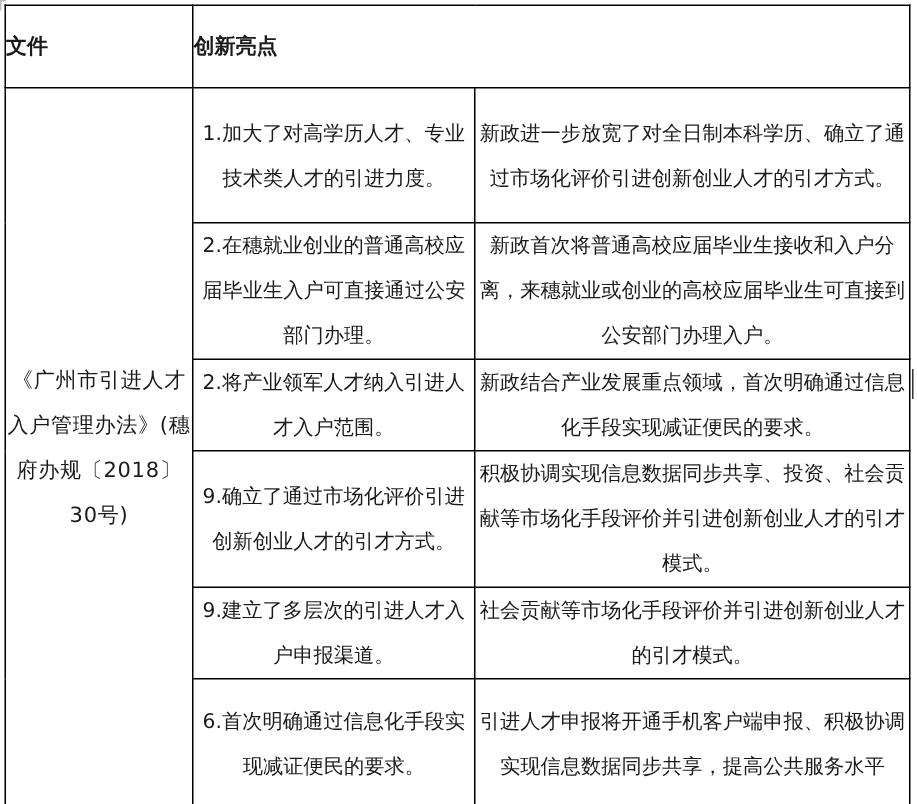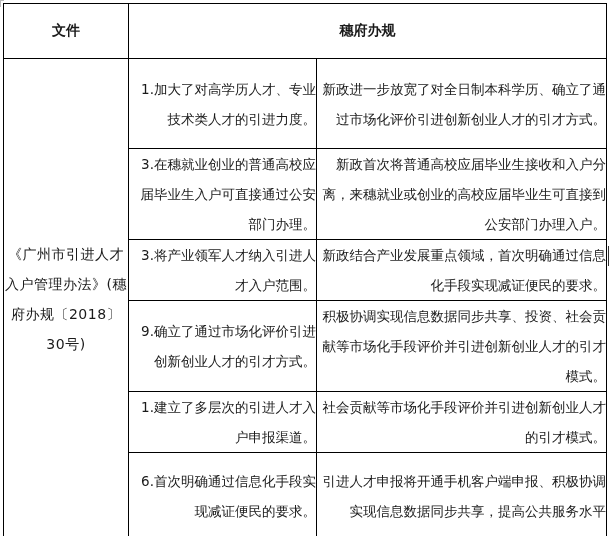--- a/index.html
+++ b/index.html
@@ -1,64 +1,64 @@
 <!DOCTYPE html>
 <html><head>
 <meta charset="utf-8">
 <style>
   html, body { margin:0; padding:0; background:#ffffff; }
   body { width:611px; height:536px; position:relative; overflow:hidden;
          font-family:"DejaVu Sans", "Liberation Sans", sans-serif; color:#1a1a1a; }
   table.main { position:absolute; left:3px; top:3px; border-collapse:collapse;
                table-layout:fixed; width:603px; }
   table.main td, table.main th { border:1px solid #000; padding:0; vertical-align:middle; }
-  th { font-weight:bold; font-size:14px; text-align:center; height:54px; }
+  th { font-weight:bold; font-size:14px; text-align:left; height:54px; }
   td.file { text-align:center; font-size:14px; line-height:30px; padding:0 6px; letter-spacing:0.5px; }
-  td.item, td.desc { font-size:13.5px; line-height:30px; padding:0 7px; text-align:right; }
+  td.item, td.desc { font-size:13.5px; line-height:30px; padding:0 7px; text-align:center; }
   .corner { position:absolute; width:3px; height:6px; border-left:1px solid #bbb; border-top:1px solid #bbb; }
   .mark { position:absolute; left:608px; top:246px; width:1px; height:20px; background:#333; }
 </style>
 </head>
 <body>
 
 <div class="corner" style="left:0;top:0;"></div>
 <div class="mark"></div>
 
 <table class="main">
   <colgroup>
     <col style="width:125px">
     <col style="width:188px">
     <col style="width:290px">
   </colgroup>
   <thead>
     <tr>
       <th>文件</th>
-      <th colspan="2">穗府办规</th>
+      <th colspan="2">创新亮点</th>
     </tr>
   </thead>
   <tbody>
     <tr style="height:90px">
       <td rowspan="6" class="file">《广州市引进人才入户管理办法》(穗府办规〔2018〕30号)</td>
       <td class="item">1.加大了对高学历人才、专业技术类人才的引进力度。</td>
       <td class="desc">新政进一步放宽了对全日制本科学历、确立了通过市场化评价引进创新创业人才的引才方式。</td>
     </tr>
     <tr style="height:88px">
-      <td class="item">3.在穗就业创业的普通高校应届毕业生入户可直接通过公安部门办理。</td>
+      <td class="item">2.在穗就业创业的普通高校应届毕业生入户可直接通过公安部门办理。</td>
       <td class="desc">新政首次将普通高校应届毕业生接收和入户分离，来穗就业或创业的高校应届毕业生可直接到公安部门办理入户。</td>
     </tr>
     <tr style="height:60px">
-      <td class="item">3.将产业领军人才纳入引进人才入户范围。</td>
+      <td class="item">2.将产业领军人才纳入引进人才入户范围。</td>
       <td class="desc">新政结合产业发展重点领域，首次明确通过信息化手段实现减证便民的要求。</td>
     </tr>
     <tr style="height:90px">
       <td class="item">9.确立了通过市场化评价引进创新创业人才的引才方式。</td>
       <td class="desc">积极协调实现信息数据同步共享、投资、社会贡献等市场化手段评价并引进创新创业人才的引才模式。</td>
     </tr>
     <tr style="height:60px">
-      <td class="item">1.建立了多层次的引进人才入户申报渠道。</td>
+      <td class="item">9.建立了多层次的引进人才入户申报渠道。</td>
       <td class="desc">社会贡献等市场化手段评价并引进创新创业人才的引才模式。</td>
     </tr>
     <tr style="height:87px">
       <td class="item">6.首次明确通过信息化手段实现减证便民的要求。</td>
       <td class="desc">引进人才申报将开通手机客户端申报、积极协调实现信息数据同步共享，提高公共服务水平</td>
     </tr>
   </tbody>
 </table>
 
 </body></html>

